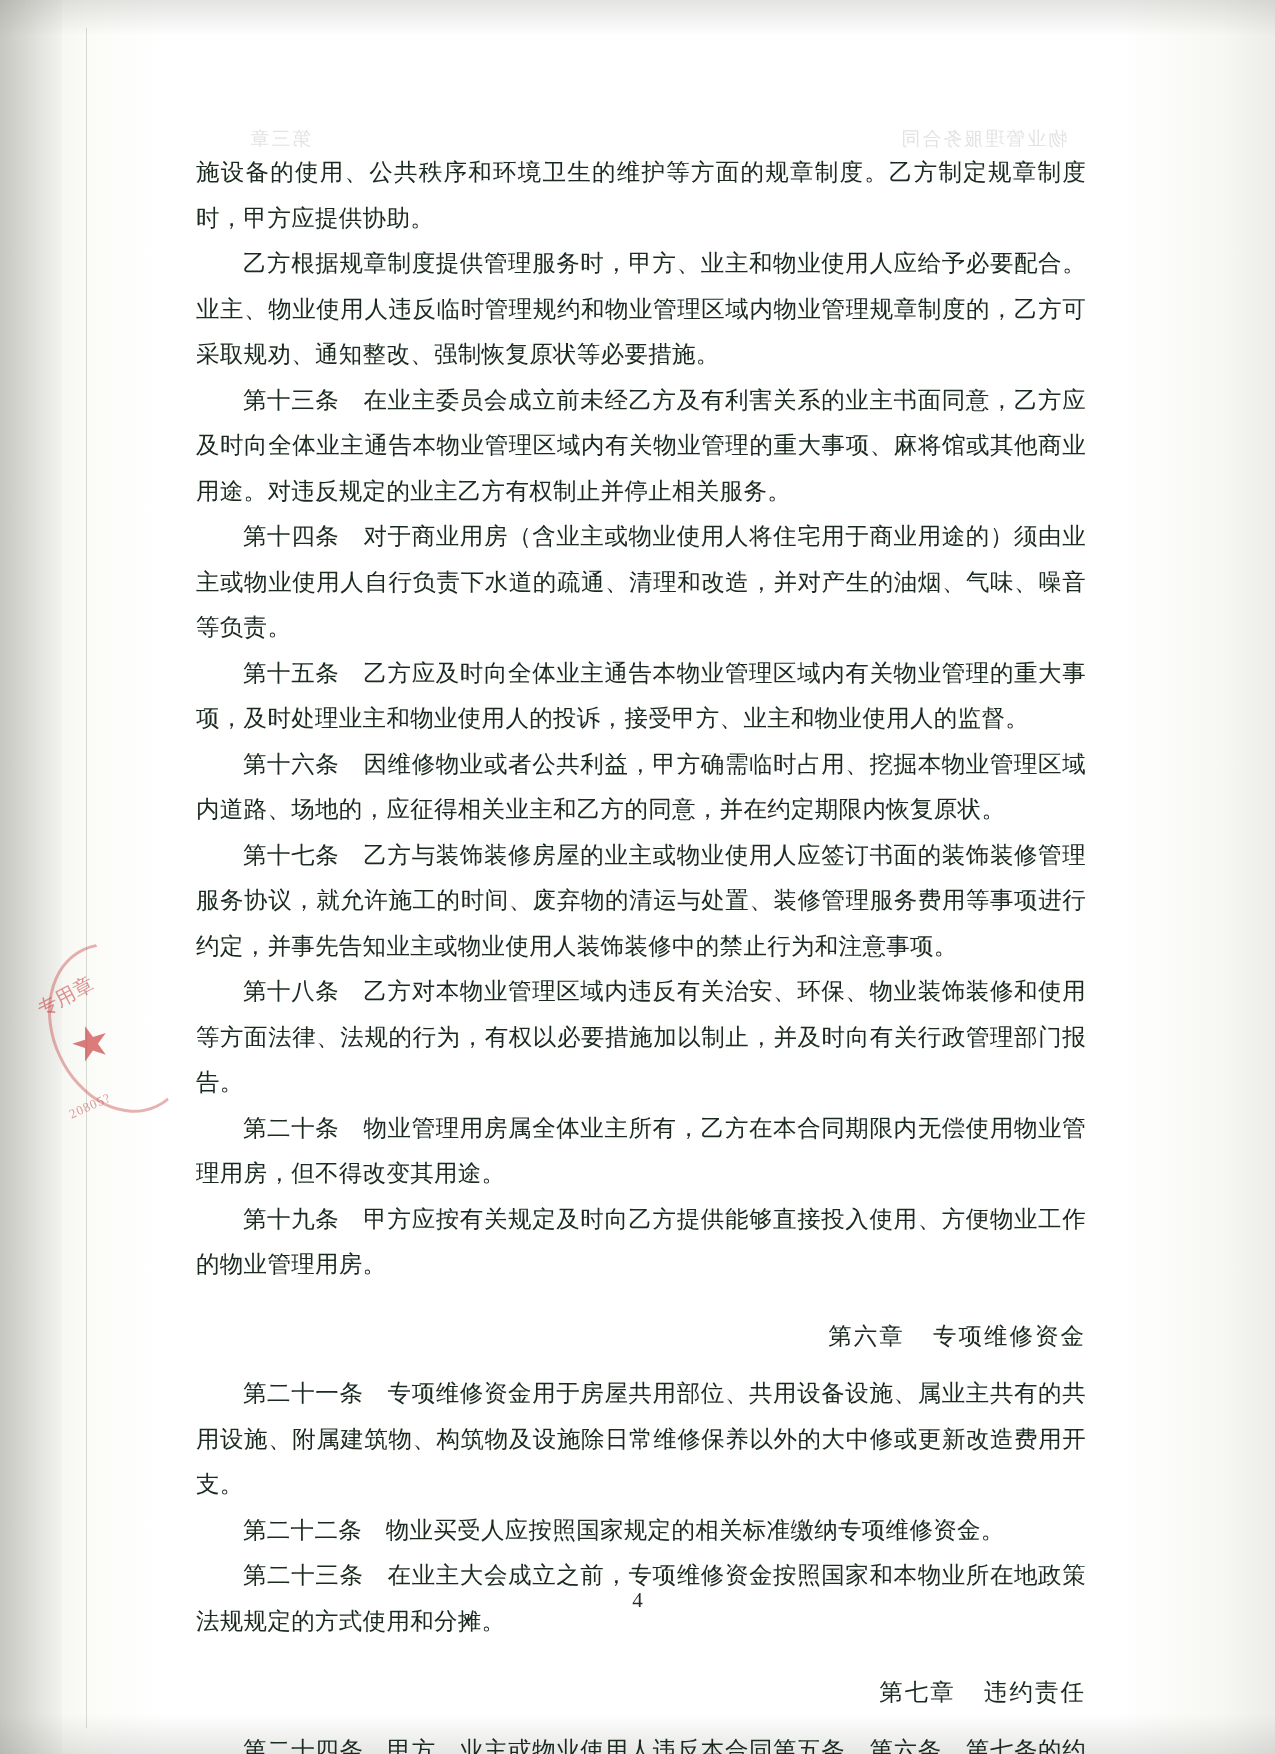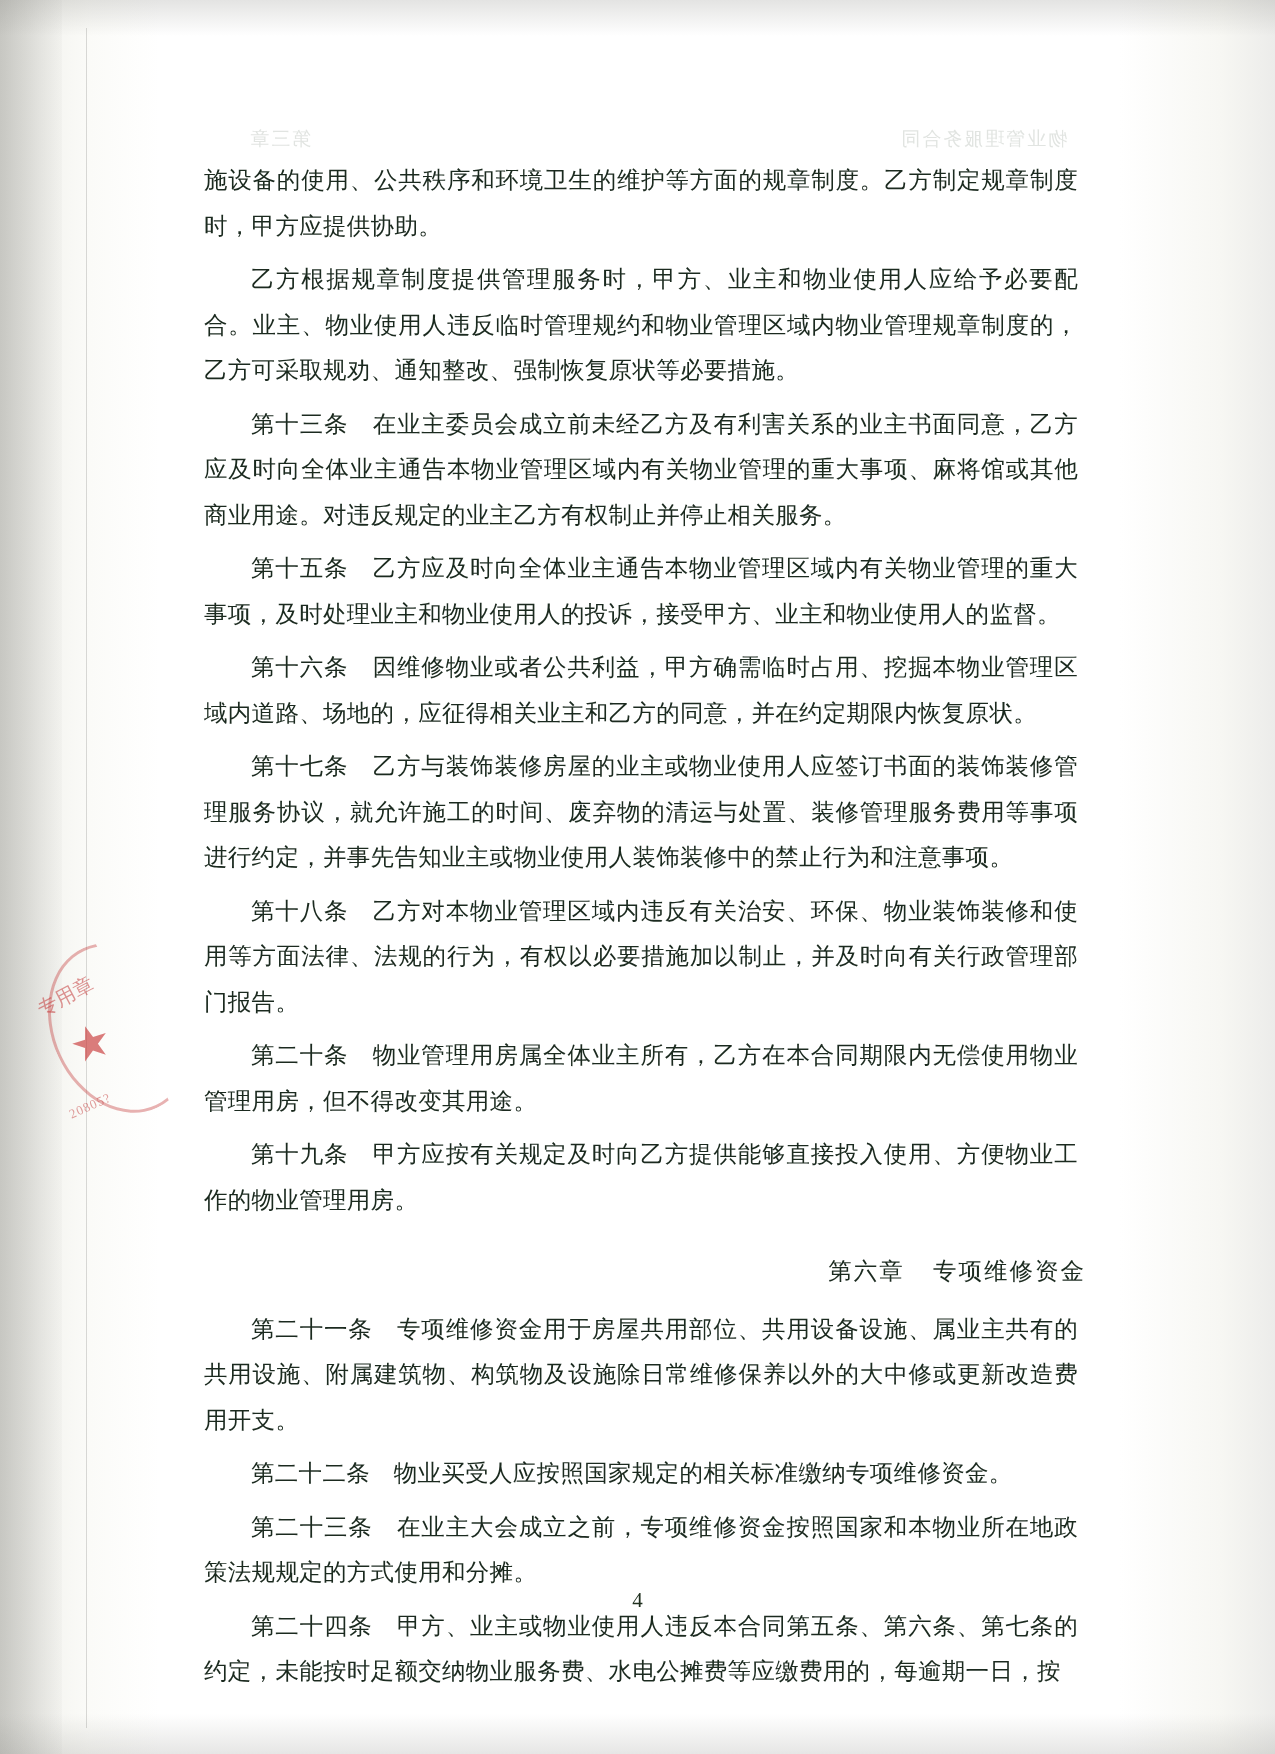--- a/index.html
+++ b/index.html
@@ -114,21 +114,21 @@
     top: 150px;
     width: 890px;
     color: #1b2a1f;
     font-size: 23.5px;
     line-height: 45.5px;
     text-align: justify;
     text-justify: inter-ideograph;
     letter-spacing: 0.3px;
   }
   .para {
-    margin: 8px;
+    margin: 0;
     text-indent: 2em;
   }
   .para.noindent {
     text-indent: 0;
   }
   .chapter {
     margin: 26px 0 12px 0;
     text-align: right;
     text-indent: 0;
     letter-spacing: 2px;
@@ -165,33 +165,35 @@
   <div class="stamp-arc"></div>
   <div class="stamp-round">专用章</div>
   <div class="stamp-star">★</div>
   <div class="stamp-digits">20805?</div>
 
   <div class="content">
 
     <p class="para noindent">施设备的使用、公共秩序和环境卫生的维护等方面的规章制度。乙方制定规章制度时，甲方应提供协助。</p>
     <p class="para">乙方根据规章制度提供管理服务时，甲方、业主和物业使用人应给予必要配合。业主、物业使用人违反临时管理规约和物业管理区域内物业管理规章制度的，乙方可采取规劝、通知整改、强制恢复原状等必要措施。</p>
     <p class="para">第十三条　在业主委员会成立前未经乙方及有利害关系的业主书面同意，乙方应及时向全体业主通告本物业管理区域内有关物业管理的重大事项、麻将馆或其他商业用途。对违反规定的业主乙方有权制止并停止相关服务。</p>
+    <p class="para">第十四条　对于商业用房（含业主或物业使用人将住宅用于商业用途的）须由业主或物业使用人自行负责下水道的疏通、清理和改造，并对产生的油烟、气味、噪音等负责。</p>
     <p class="para">第十五条　乙方应及时向全体业主通告本物业管理区域内有关物业管理的重大事项，及时处理业主和物业使用人的投诉，接受甲方、业主和物业使用人的监督。</p>
     <p class="para">第十六条　因维修物业或者公共利益，甲方确需临时占用、挖掘本物业管理区域内道路、场地的，应征得相关业主和乙方的同意，并在约定期限内恢复原状。</p>
     <p class="para">第十七条　乙方与装饰装修房屋的业主或物业使用人应签订书面的装饰装修管理服务协议，就允许施工的时间、废弃物的清运与处置、装修管理服务费用等事项进行约定，并事先告知业主或物业使用人装饰装修中的禁止行为和注意事项。</p>
     <p class="para">第十八条　乙方对本物业管理区域内违反有关治安、环保、物业装饰装修和使用等方面法律、法规的行为，有权以必要措施加以制止，并及时向有关行政管理部门报告。</p>
     <p class="para">第二十条　物业管理用房属全体业主所有，乙方在本合同期限内无偿使用物业管理用房，但不得改变其用途。</p>
     <p class="para">第十九条　甲方应按有关规定及时向乙方提供能够直接投入使用、方便物业工作的物业管理用房。</p>
 
     <p class="para chapter"><span>第六章</span><span class="gap"></span><span>专项维修资金</span></p>
 
     <p class="para">第二十一条　专项维修资金用于房屋共用部位、共用设备设施、属业主共有的共用设施、附属建筑物、构筑物及设施除日常维修保养以外的大中修或更新改造费用开支。</p>
     <p class="para">第二十二条　物业买受人应按照国家规定的相关标准缴纳专项维修资金。</p>
     <p class="para">第二十三条　在业主大会成立之前，专项维修资金按照国家和本物业所在地政策法规规定的方式使用和分摊。</p>
 
+    <p class="para chapter"><span>第七章</span><span class="gap"></span><span>违约责任</span></p>
 
     <p class="para"><span>第二十四条　甲方、业主或物业使用人违反本合同第五条、第六条、第七条的约定，未能按时足额交纳物业服务费、水电公摊费等应缴费用的，每逾期一日，按</span></p>
 
   </div>
 
   <div class="pageno">4</div>
 
 </div>
 
 </body></html>

